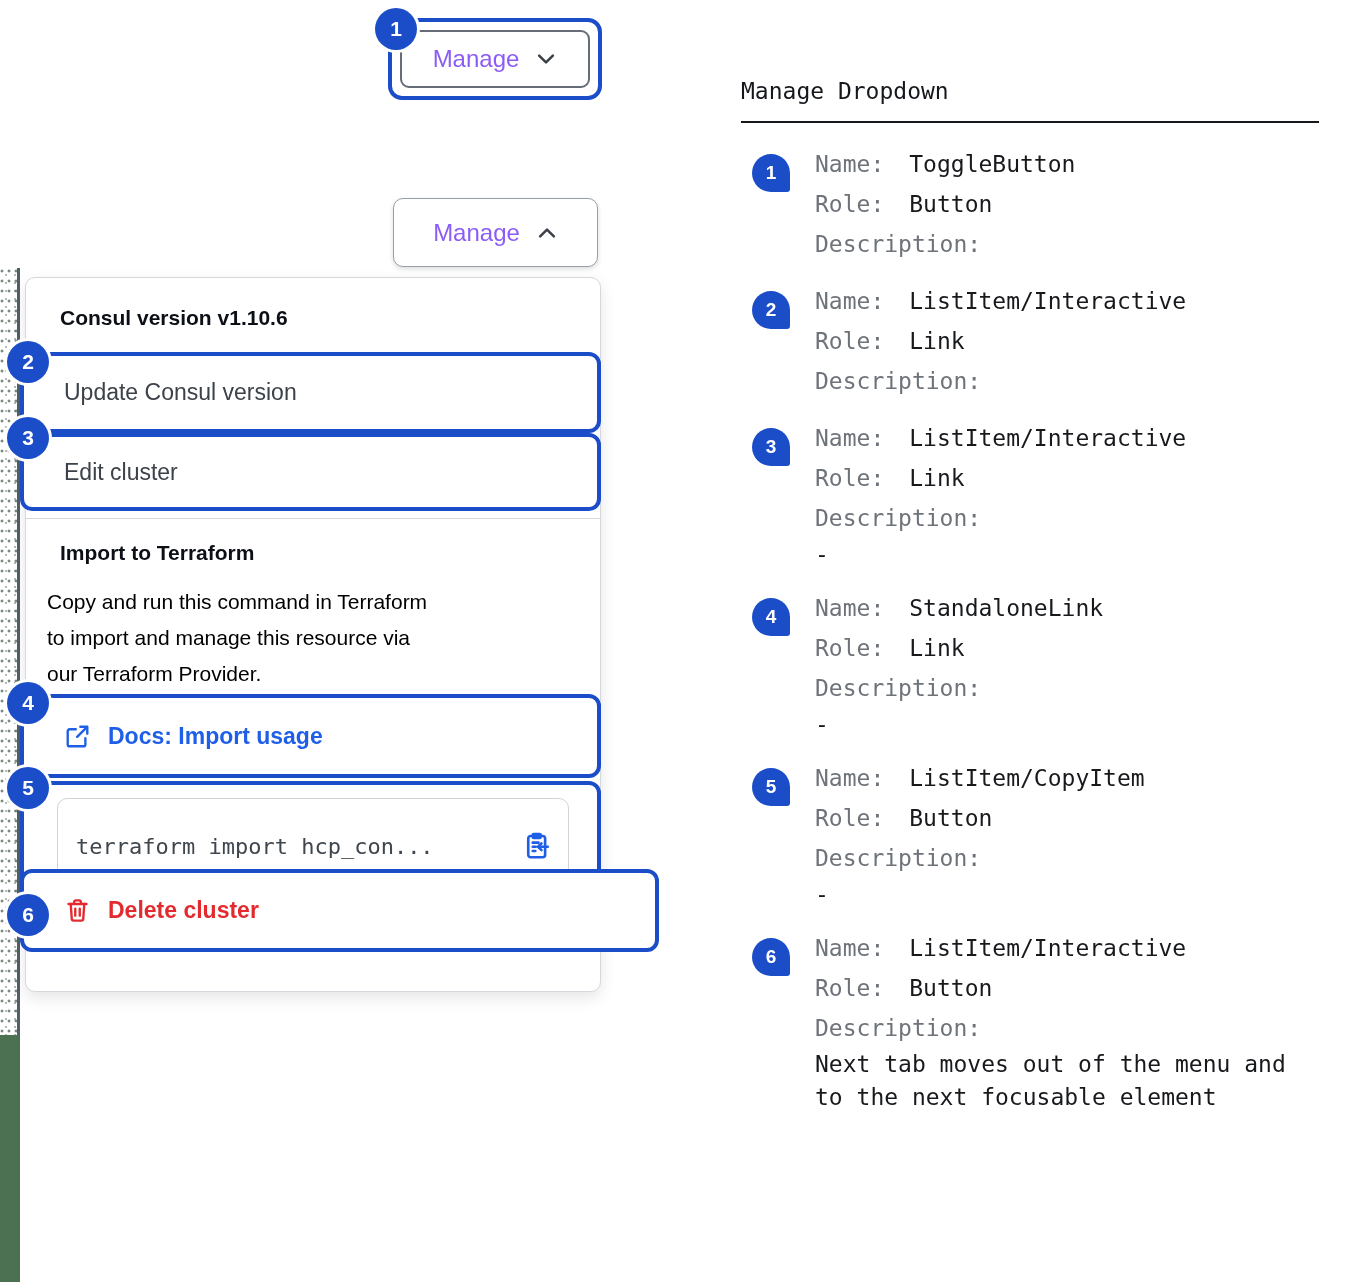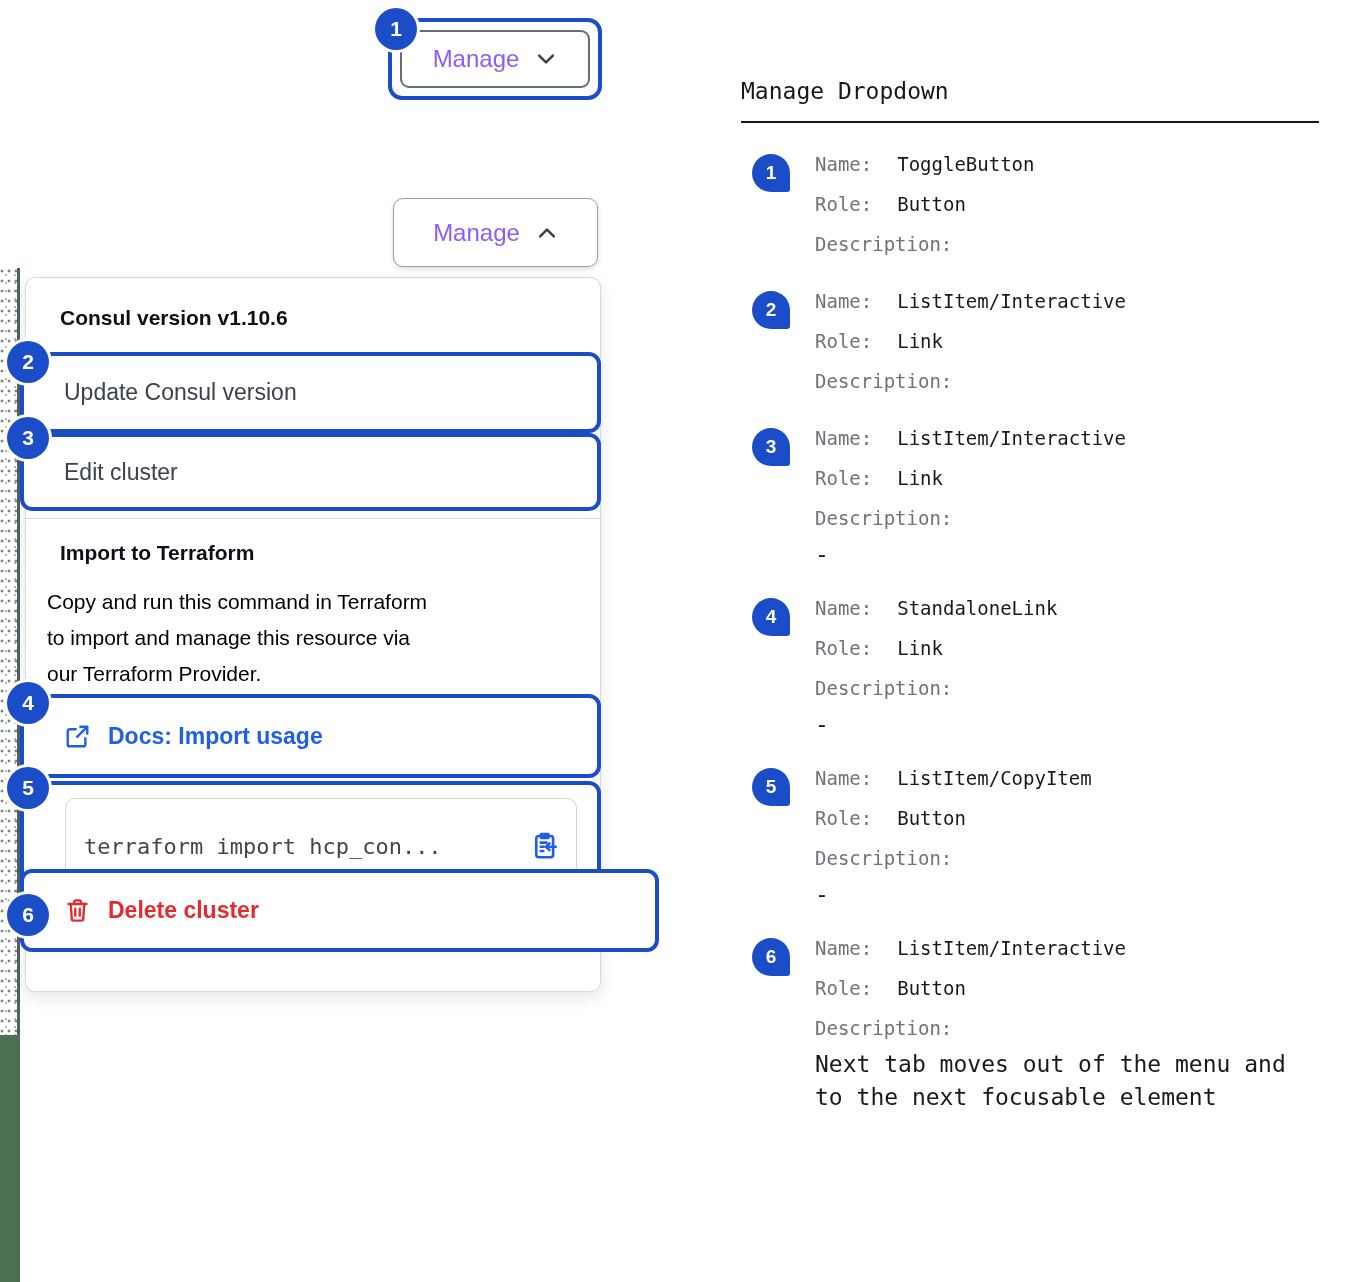--- a/index.html
+++ b/index.html
@@ -69,42 +69,42 @@
   .para{
     position:absolute;left:47px;top:584px;z-index:3;
     font-size:21px;line-height:36px;color:#000000;white-space:pre-line;
   }
   .link-text{font-size:23px;font-weight:600;color:var(--link)}
   .delete-text{font-size:23px;font-weight:600;color:var(--red)}
 
   .code-field{
     position:absolute;left:33px;top:13px;width:512px;height:96px;
     border:1.5px solid #d0d4d9;border-radius:10px;background:#fff;
-    display:flex;align-items:center;justify-content:space-between;padding:0 16px 0 18px;margin-left:8px;
+    display:flex;align-items:center;justify-content:space-between;padding:0 16px 0 18px;
   }
   .code-text{font-family:"DejaVu Sans Mono","Liberation Mono",monospace;font-size:22px;color:#3f464e}
   .icon-btn{border:0;background:transparent;padding:0;cursor:pointer;display:flex;align-items:center}
 
   
   .legend{
     position:absolute;left:741px;top:30px;width:578px;z-index:1;
     font-family:"DejaVu Sans Mono","Liberation Mono",monospace;color:var(--ink);margin-top:48px;
   }
   .legend-title{font-size:23px;color:#14171c}
   .legend-rule{border:0;border-top:2px solid #14171c;margin:17px 0 21px 0}
   .legend-item{display:flex;margin-bottom:17px}
   .badge-col{width:74px;flex:none}
   .legend-badge{
     width:38px;height:38px;margin:10px 0 0 11px;
     border-radius:19px 19px 3px 19px;background:var(--blue);color:#fff;
     font-family:"Liberation Sans",sans-serif;font-weight:700;font-size:19px;
     display:flex;align-items:center;justify-content:center;
   }
   .item-text{flex:1;min-width:0}
-  .lrow{line-height:40px;font-size:19px;white-space:nowrap}
+  .lrow{line-height:40px;font-size:23px;white-space:nowrap}
   .lbl{color:var(--gray-lbl)}
   .val{color:var(--ink);margin-left:25px}
   .desc{font-size:23px;line-height:33px;white-space:pre-line;color:var(--ink)}
 </style>
 </head>
 <body>
 
 <div class="edge-noise"></div>
 <div class="edge-solid"></div>
 

